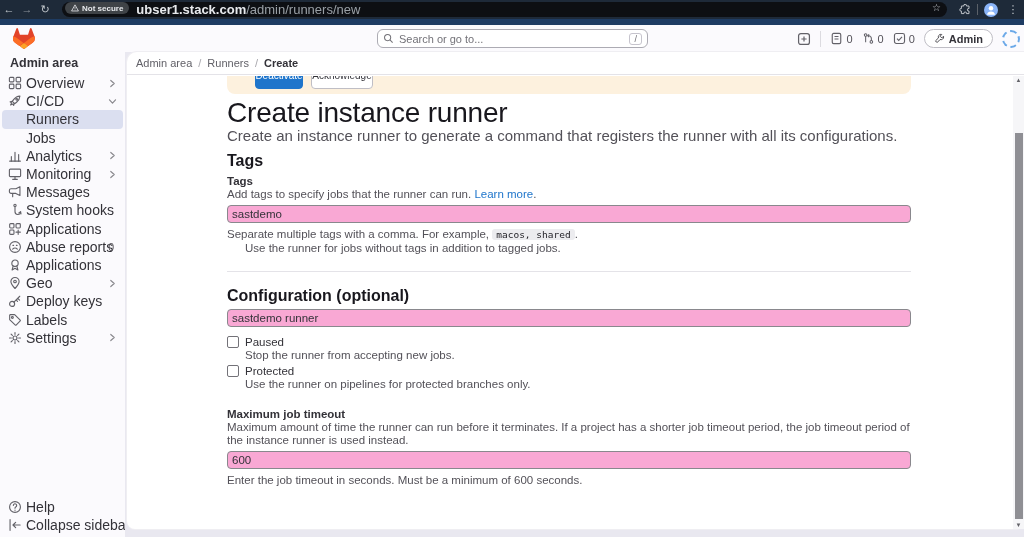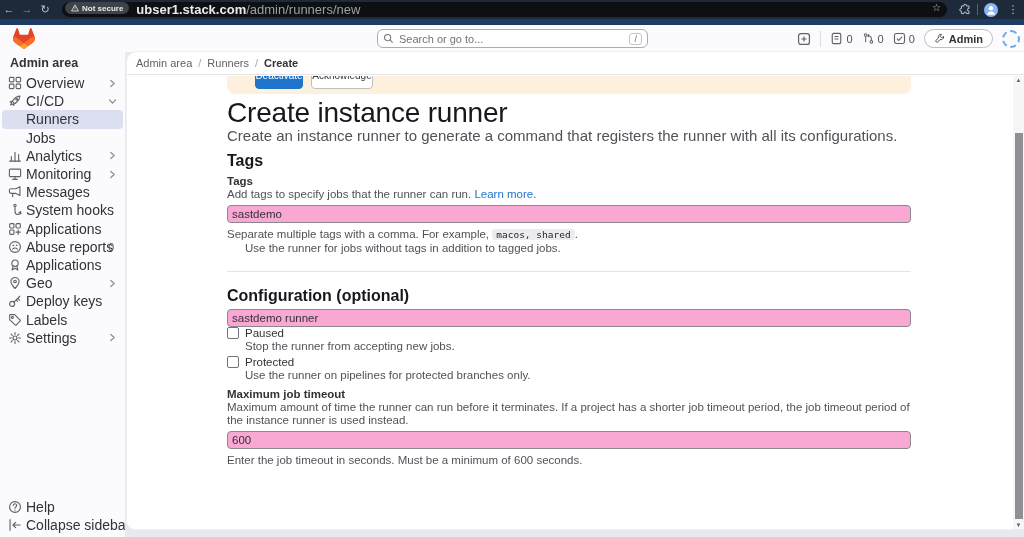--- a/index.html
+++ b/index.html
@@ -391,33 +391,33 @@
           <input class="txt-input" value="sastdemo" style="">
           <div class="fld-help" style="margin-top:5px"><span>Separate multiple tags with a comma. For example,</span> <span class="code-chip">macos, shared</span><span>.</span></div>
 
           <div class="chk-help">Use the runner for jobs without tags in addition to tagged jobs.</div>
 
           <div class="divider"></div>
 
           <h2 class="sec" style="margin-top:15px">Configuration (optional)</h2>
           <input class="txt-input" value="sastdemo runner" style="">
 
-          <div class="chk-row" style="">
+          <div class="chk-row" style="margin-top:9px">
             <span class="chk-box"></span>
             <span class="chk-lbl">Paused</span>
           </div>
           <div class="chk-help">Stop the runner from accepting new jobs.</div>
 
           <div class="chk-row" style="margin-top:3px">
             <span class="chk-box"></span>
             <span class="chk-lbl">Protected</span>
           </div>
           <div class="chk-help">Use the runner on pipelines for protected branches only.</div>
 
-          <div class="fld-label" style="margin-top:6px">Maximum job timeout</div>
+          <div class="fld-label" style="margin-top:17px">Maximum job timeout</div>
           <div class="fld-help">Maximum amount of time the runner can run before it terminates. If a project has a shorter job timeout period, the job timeout period of the instance runner is used instead.</div>
           <input class="txt-input" value="600" style="">
           <div class="fld-help" style="margin-top:5px">Enter the job timeout in seconds. Must be a minimum of 600 seconds.</div>
 
         </div>
       </div>
 
       <div id="scrollbar">
         <span class="sb-arrow" style="top:1px">▲</span>
         <div id="sb-thumb"></div>

